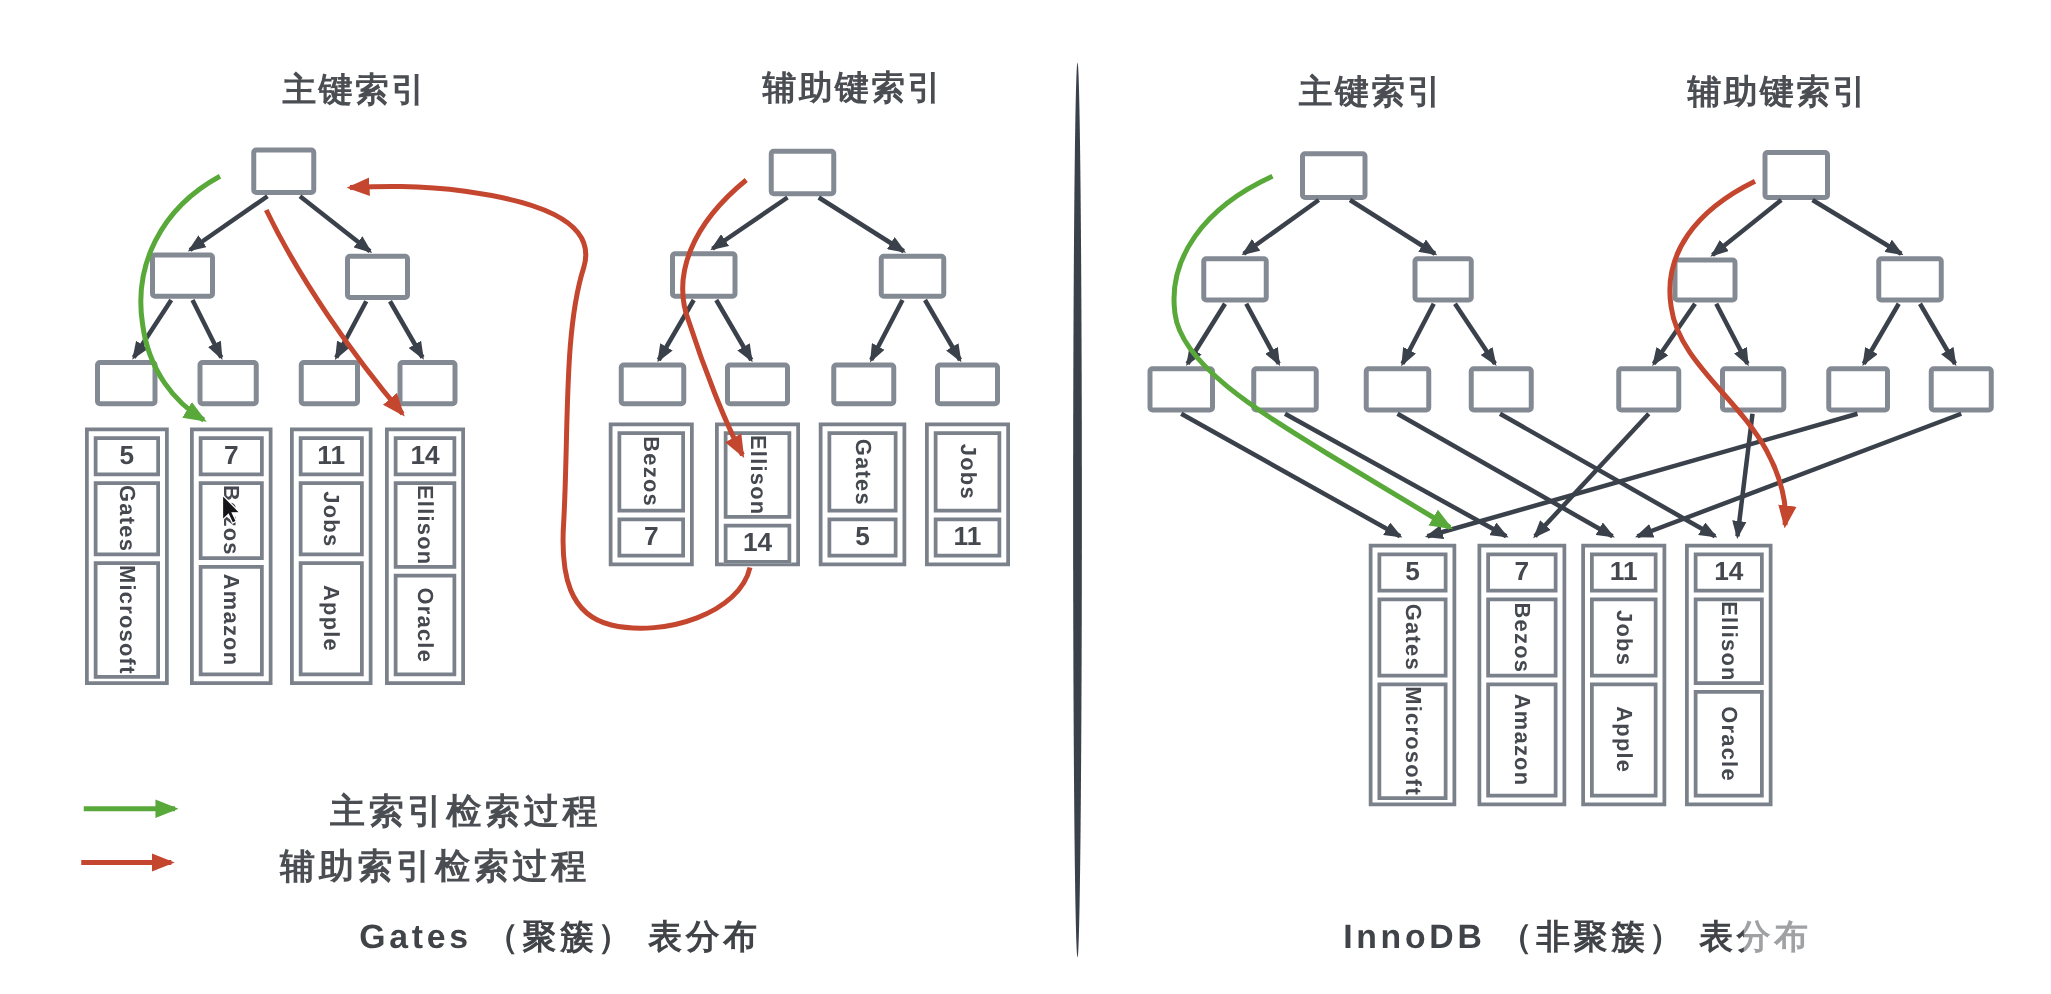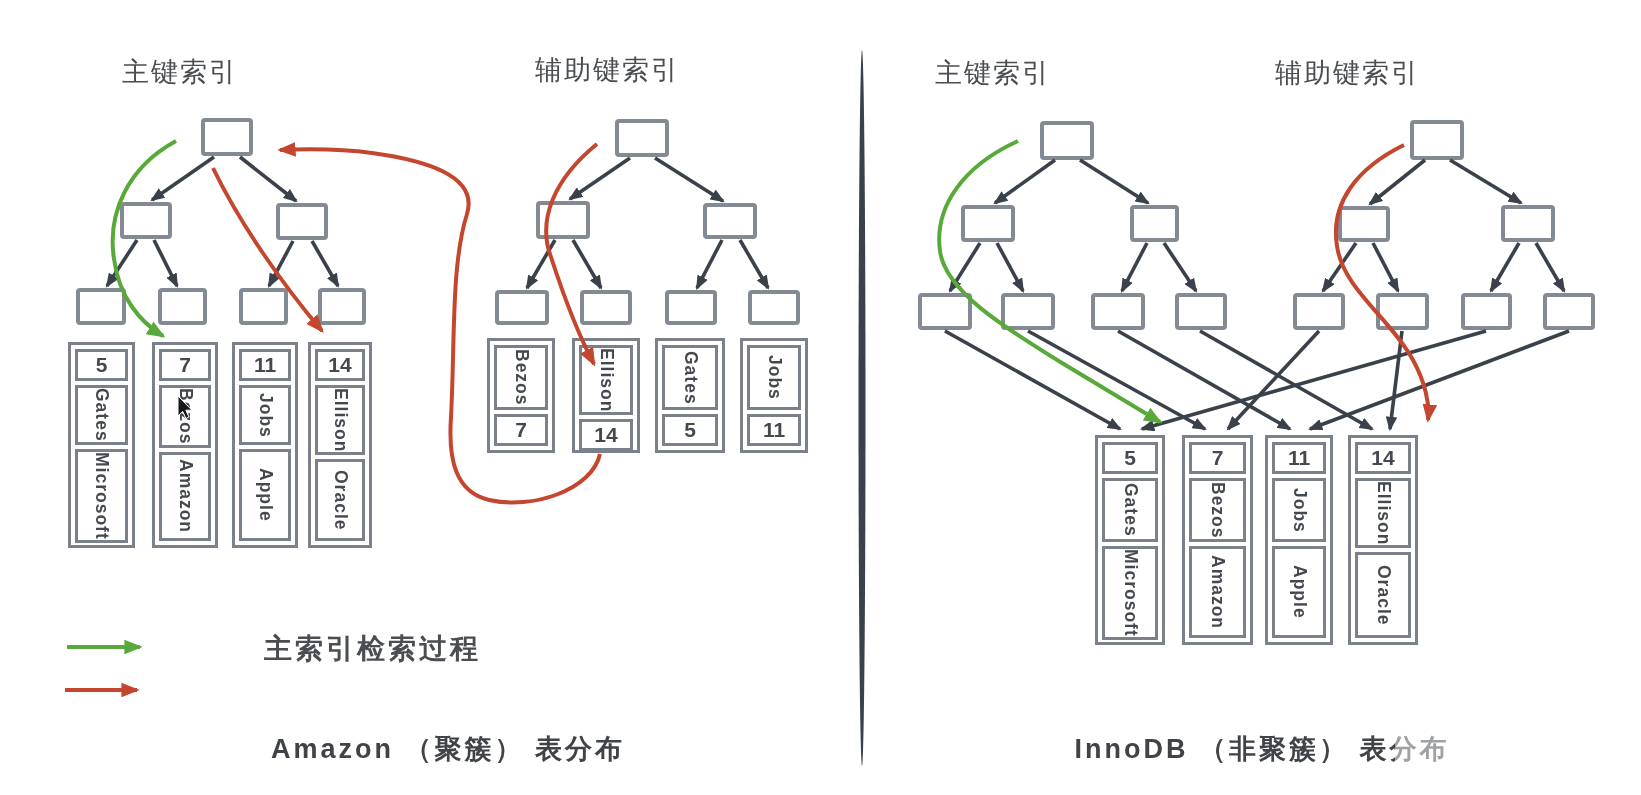--- a/index.html
+++ b/index.html
@@ -2,22 +2,22 @@
 <html><head>
 <meta charset="utf-8">
 <style>
   html,body{margin:0;padding:0;background:#ffffff;}
   .stage{
     position:relative;width:1641px;height:795px;background:#ffffff;overflow:hidden;
     font-family:"Liberation Sans","DejaVu Sans",sans-serif;
     filter:blur(0.4px);
   }
   .title{
-    position:absolute;width:220px;text-align:left;
-    font-size:27px;font-weight:400;color:#4a4d52;letter-spacing:2px;white-space:nowrap;
+    position:absolute;width:220px;text-align:right;
+    font-size:27px;font-weight:700;color:#4a4d52;letter-spacing:2px;white-space:nowrap;
   }
   .caption{
     position:absolute;text-align:center;font-size:27px;font-weight:600;
     color:#404347;letter-spacing:3px;white-space:nowrap;
   }
   .legend-label{
     position:absolute;font-size:28px;font-weight:600;color:#4a4d52;
     letter-spacing:3px;white-space:nowrap;
   }
   .blk{
@@ -220,18 +220,19 @@
       <line stroke="#58a93a" x1="67" y1="647" x2="140" y2="647" marker-end="url(#mGreen)"></line>
       <line stroke="#c5462f" x1="65" y1="690" x2="137" y2="690" marker-end="url(#mRed)"></line>
     </g>
 
     <g transform="translate(178,396)">
       <path d="M0 0 L0 20 L4.7 15.5 L8 22.5 L11 21 L7.8 14.2 L14 14.2 Z" fill="#16161a" stroke="#ffffff" stroke-width="1"></path>
     </g>
   </svg>
 
   <div class="legend-label" style="left:228px;top:630px;margin-left:36px;">主索引检索过程</div>
-
-  <div class="caption" style="left:248px;top:731px;width:400px;">Amazon （聚簇） 表分布</div>
+  <div class="legend-label" style="left:224px;top:674px;">辅助索引检索过程</div>
+
+  <div class="caption" style="left:248px;top:731px;width:400px;">Gates （聚簇） 表分布</div>
   <div class="caption" style="left:1037px;top:731px;width:450px;">InnoDB （非聚簇） 表分布</div>
 
   <div class="wm-fade" style="left:1395px;top:718px;width:110px;height:58px;"></div>
 </div>
 
 </body></html>

